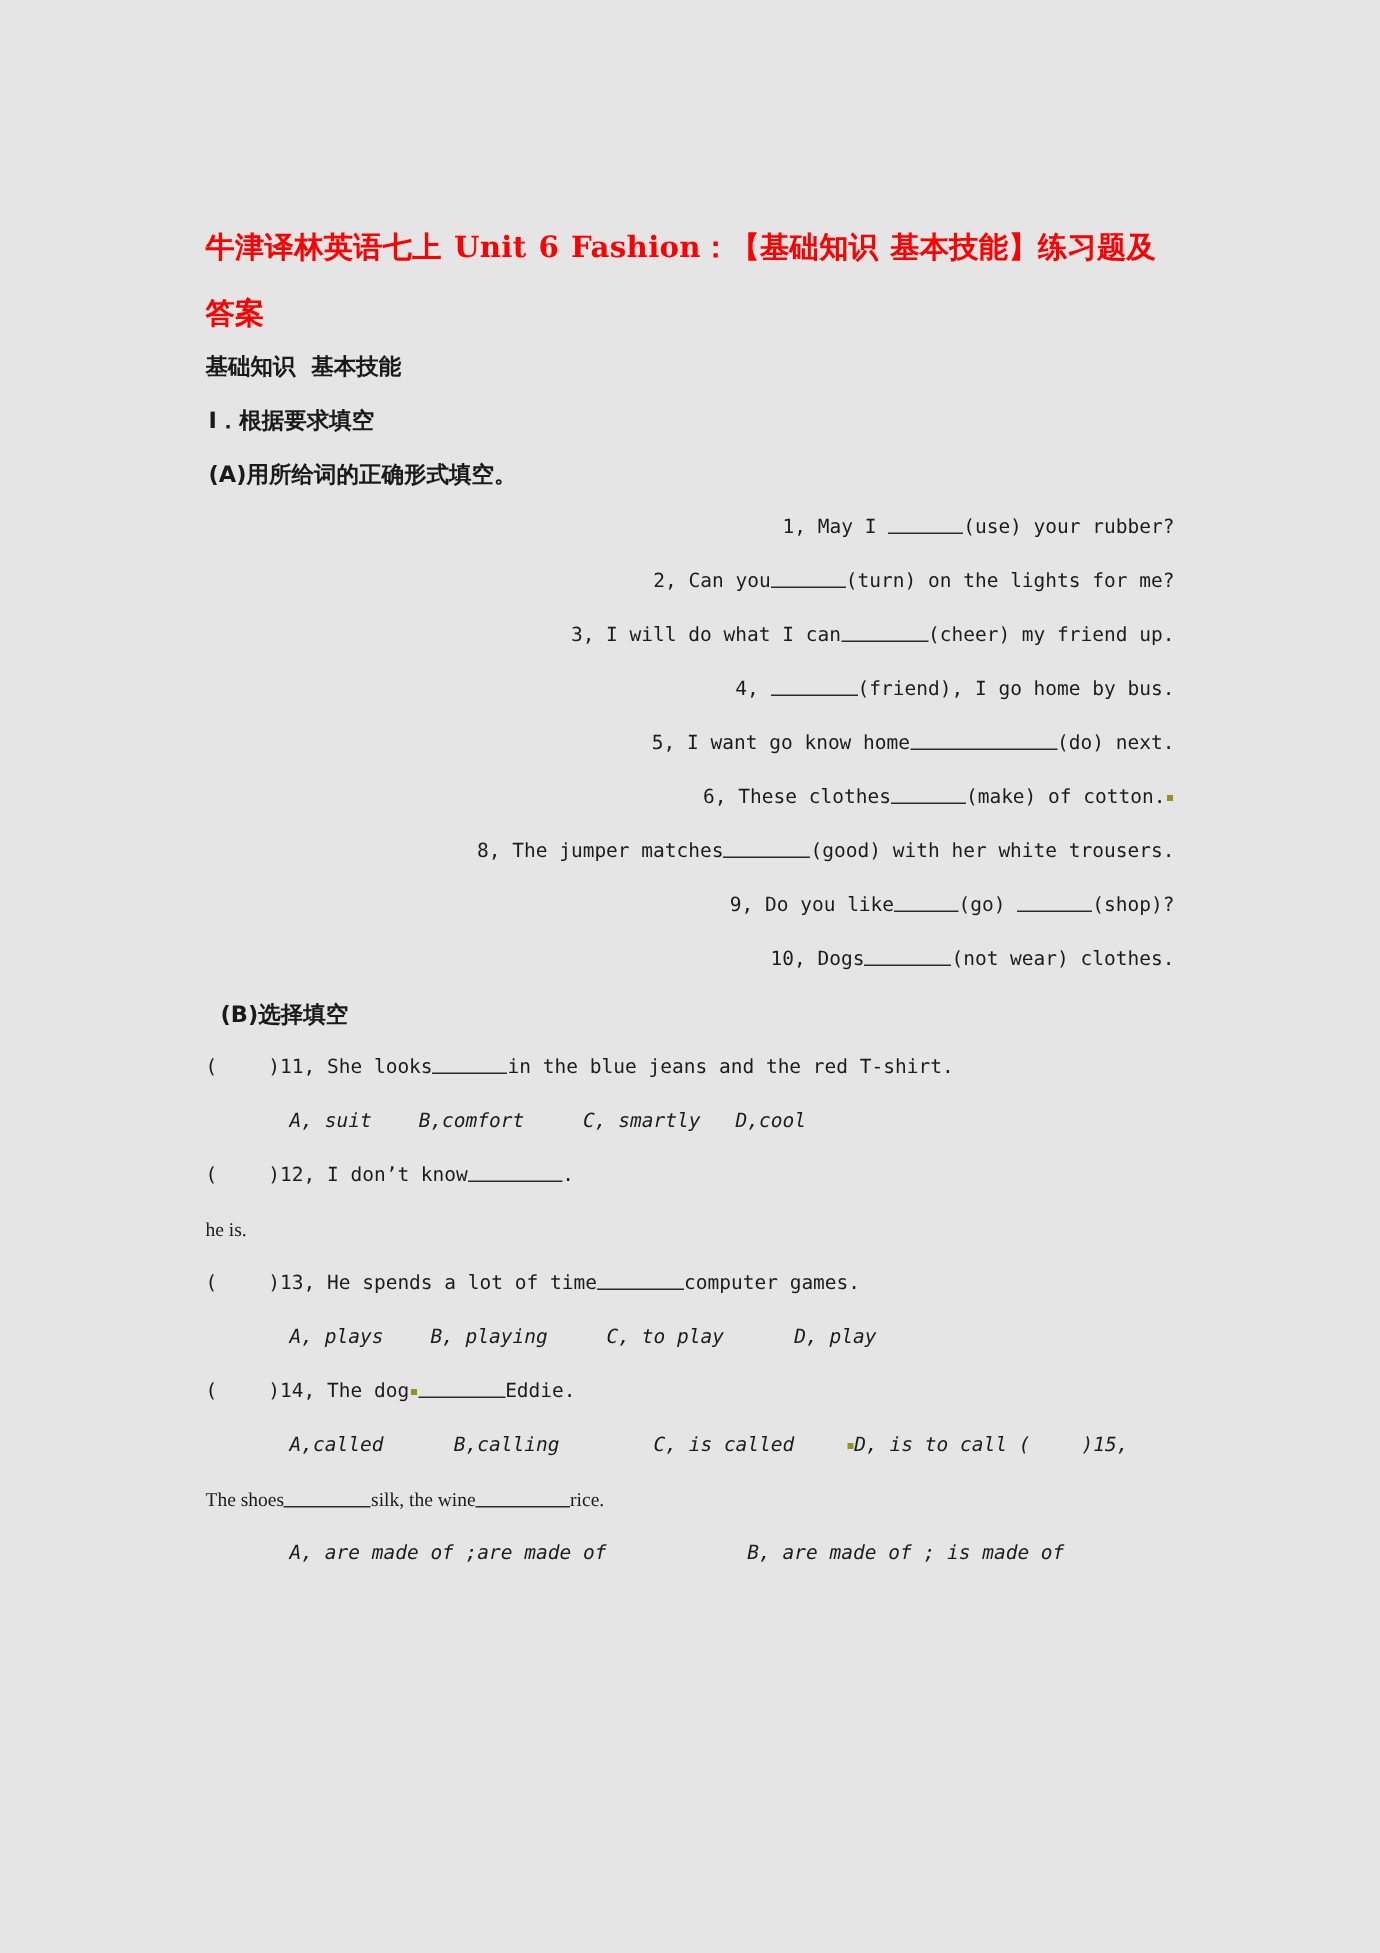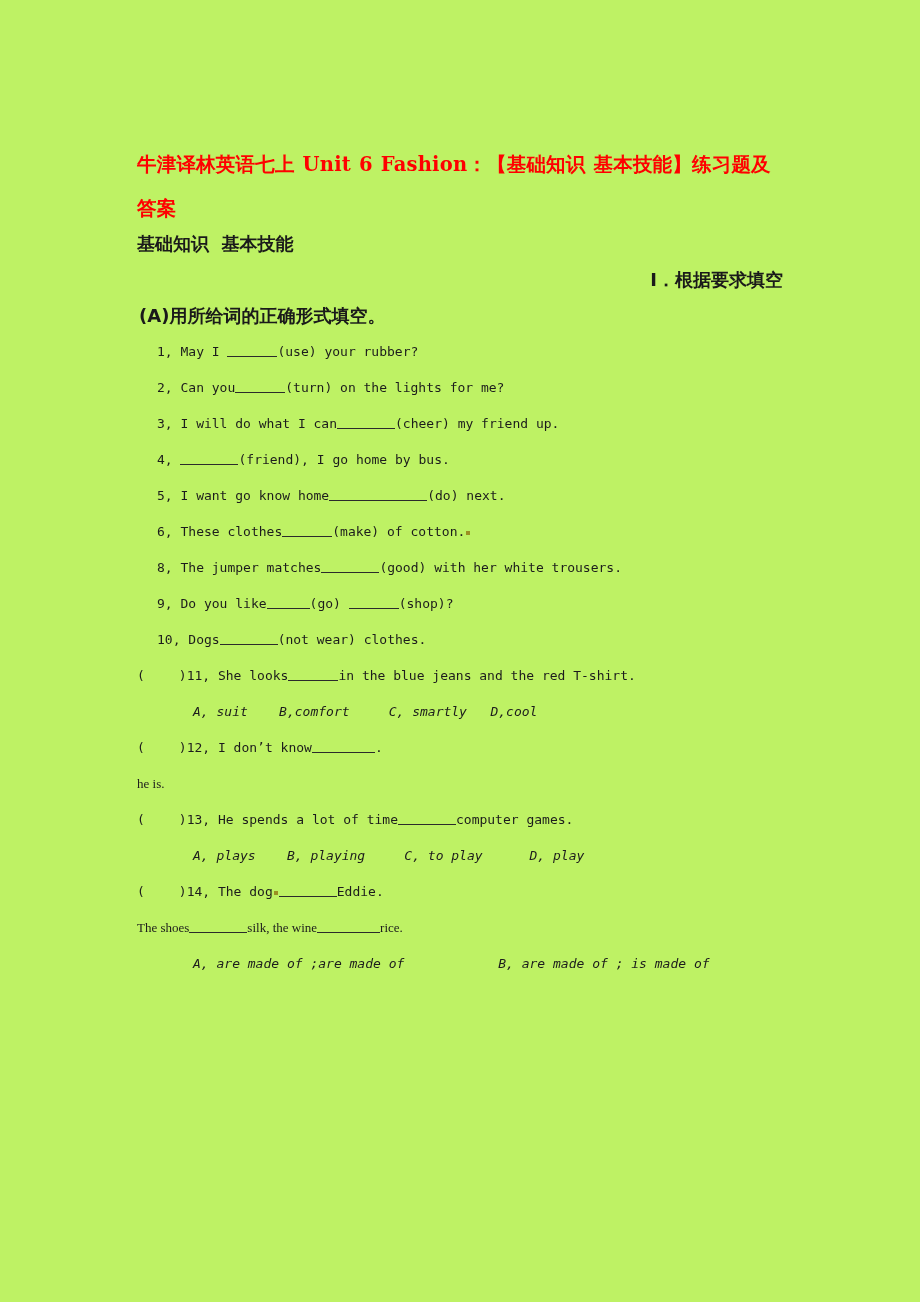--- a/index.html
+++ b/index.html
@@ -14,21 +14,21 @@
     font-family: "Liberation Serif", serif;
     color: #000000;
     overflow: hidden;
   }
 
   #page {
     position: absolute;
     left: 0; top: 0;
     width: 920px;
     height: 1302px;
-    background: #bef264;
+    background: #e5e5e5;
   }
 
   .doc-body {
     position: absolute;
     left: 137px;
     top: 148px;
     width: 646px;
   }
 
   
@@ -45,40 +45,40 @@
   }
   .doc-title .title-line2 {
     display: block;
     text-align: left;
     margin-top: 10px;
   }
 
   
   .cn-line {
     font-family: "DejaVu Sans", "Liberation Sans", sans-serif;
-    font-size: 18px;
+    font-size: 15px;
     font-weight: bold;
     line-height: 36px;
     color: #1a1a1a;
     white-space: pre;
   }
-  .cn-line.indent1 { padding-left: 2px; text-align: right; }
+  .cn-line.indent1 { padding-left: 2px; }
   .cn-line.indent2 { padding-left: 2px; }
   .cn-line.sub-b   { padding-left: 10px; }
 
   
   .q-line {
     font-family: "DejaVu Sans Mono", "Liberation Mono", monospace;
     font-size: 13px;
     line-height: 36px;
     letter-spacing: 0px;
     white-space: pre;
     color: #1c1c1c;
   }
-  .q-line.fill   { padding-left: 20px; }
+  .q-line.fill   { padding-left: 20px; text-align: right; }
   .q-line.choice { padding-left: 0px; }
   .q-line.opts   { padding-left: 56px; font-style: italic; }
   .q-line.cont   { padding-left: 0px; font-family: Liberation Serif, serif; }
 
   .blank {
     display: inline-block;
     border-bottom: 1px solid #2b2b2b;
     vertical-align: baseline;
     height: 0.95em;
     margin-bottom: -1px;
@@ -129,31 +129,33 @@
 
     <div class="q-line fill"><span>6,</span><span> These clothes</span><span class="blank b6"></span><span>(make) of cotton.</span><span class="mark"></span></div>
 
 
     <div class="q-line fill"><span>8,</span><span> The jumper matches</span><span class="blank b7"></span><span>(good) with her white trousers.</span></div>
 
     <div class="q-line fill"><span>9,</span><span> Do you like</span><span class="blank b5"></span><span>(go) </span><span class="blank b6"></span><span>(shop)?</span></div>
 
     <div class="q-line fill"><span>10,</span><span> Dogs</span><span class="blank b7"></span><span>(not wear) clothes.</span></div>
 
+    <div class="cn-line sub-b">(B)选择填空</div>
 
     <div class="q-line choice"><span>(</span><span class="paren-gap"></span><span>)11, She looks</span><span class="blank b6"></span><span>in the blue jeans and the red T-shirt.</span></div>
     <div class="q-line opts">A, suit    B,comfort     C, smartly   D,cool</div>
 
     <div class="q-line choice"><span>(</span><span class="paren-gap"></span><span>)12, I don’t know</span><span class="blank b8"></span><span>.</span></div>
     <div class="q-line cont">he is.</div>
 
     <div class="q-line choice"><span>(</span><span class="paren-gap"></span><span>)13, He spends a lot of time</span><span class="blank b7"></span><span>computer games.</span></div>
     <div class="q-line opts">A, plays    B, playing     C, to play      D, play</div>
 
     <div class="q-line choice"><span>(</span><span class="paren-gap"></span><span>)14, The dog</span><span class="mark"></span><span class="blank b7"></span><span>Eddie.</span></div>
 
+    <div class="q-line opts"><span>A,called      B,calling        C, is called</span><span class="paren-gap"></span><span class="mark"></span><span>D, is to call (</span><span class="paren-gap"></span><span>)15,</span></div>
 
     <div class="q-line cont"><span>The shoes</span><span class="blank b7"></span><span>silk, the wine</span><span class="blank b8"></span><span>rice.</span></div>
 
     <div class="q-line opts">A, are made of ;are made of            B, are made of ; is made of</div>
 
   </div>
 </div>
 
 </body></html>

